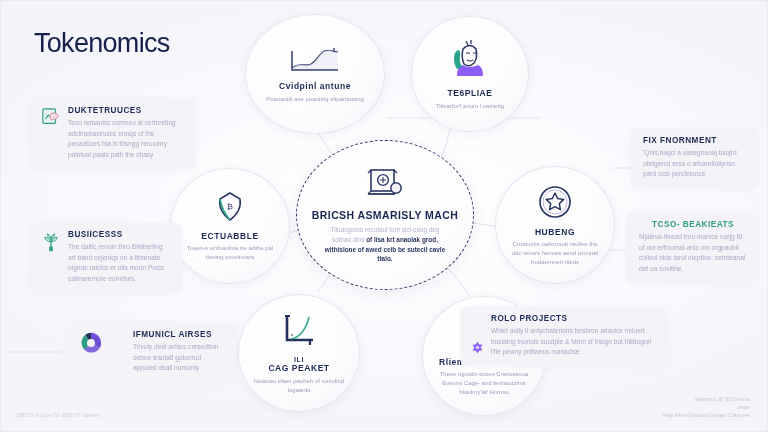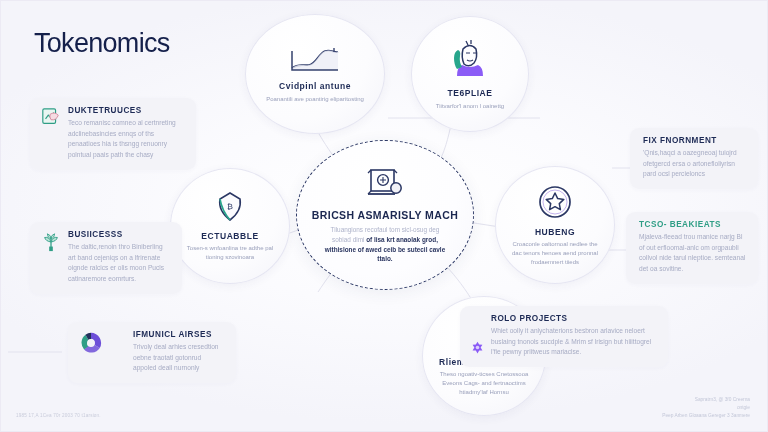--- a/index.html
+++ b/index.html
@@ -93,21 +93,21 @@
     display: flex; gap: 7px;
     box-shadow: 0 1px 4px rgba(70,70,120,0.03);
   }
   .card .c-icon { flex: 0 0 auto; margin-top: 1px; }
   .card .c-body { min-width: 0; }
   .card .c-title {
     font-size: 8.2px; font-weight: 700; letter-spacing: 0.5px;
     color: #1d2a55; margin-bottom: 3px;
     filter: blur(0.15px);
   }
-  .card .c-title.teal { color: #2f9e86; }
+  .card .c-title.teal { color: #2f9e86; text-align: center; }
   .card .c-desc {
     font-size: 6.6px; line-height: 1.62; color: #a7acc4;
     filter: blur(0.45px);
   }
 
   
   .footer-left {
     position: absolute; left: 16px; bottom: 14px;
     font-size: 4.6px; color: #c9ccdb; letter-spacing: 0.2px;
     filter: blur(0.5px);
@@ -204,20 +204,33 @@
       <svg width="36" height="36" viewBox="0 0 36 36" fill="none">
         <circle cx="18" cy="18" r="15" stroke="#2b3764" stroke-width="1.7"></circle>
         <circle cx="18" cy="18" r="12" stroke="#9b7fe0" stroke-width="1" opacity="0.6"></circle>
         <path d="M18 9 l2.7 5.6 6.1 0.8 -4.5 4.2 1.1 6.1 -5.4 -3 -5.4 3 1.1 -6.1 -4.5 -4.2 6.1 -0.8Z" fill="none" stroke="#2b3764" stroke-width="1.5" stroke-linejoin="round"></path>
       </svg>
     </span>
     <div class="s-title">HUBENG</div>
     <div class="s-desc">Croaconle oaltornoal  nedlee the dac tenors  henoes  aend pronnal  frodaemnert tiieds</div>
   </div>
 
+  <div class="spoke" style="left:238px; top:294px; width:122px; height:118px;">
+    <span class="ico">
+      <svg width="40" height="36" viewBox="0 0 40 36" fill="none">
+        <path d="M8 4 V28 H34" stroke="#23305c" stroke-width="2.6"></path>
+        <path d="M6 4 h5 M31 28 v5" stroke="#23305c" stroke-width="2.2"></path>
+        <path d="M12 27 C 20 26, 27 18, 30 5" stroke="#3aa98f" stroke-width="1.6" fill="none"></path>
+        <path d="M12 23 h2" stroke="#23305c" stroke-width="1.2"></path>
+      </svg>
+    </span>
+    <div class="s-title" style="font-size:7px;color:#2b3764;margin-bottom:1px;">ILI</div>
+    <div class="s-title">CAG PEAKET</div>
+    <div class="s-desc">Noiadau efaer paoheh of  roniulind logaankt</div>
+  </div>
 
   <div class="spoke" style="left:422px; top:296px; width:124px; height:120px;">
     <span class="ico">
       <svg width="34" height="34" viewBox="0 0 34 34" fill="none">
         <circle cx="17" cy="17" r="14" stroke="#23305c" stroke-width="2"></circle>
         <path d="M12.5 13 q0.5 -5 5 -5 q5 0 5 4.3 q0 3.4 -4.2 4.6 q-1.3 0.5 -1.3 2.4 v0.8" stroke="#23305c" stroke-width="2" fill="none" stroke-linecap="round"></path>
         <circle cx="17" cy="24.5" r="1.5" fill="#23305c"></circle>
       </svg>
     </span>
     <div class="s-title">Rliemins sysetlvIng</div>

